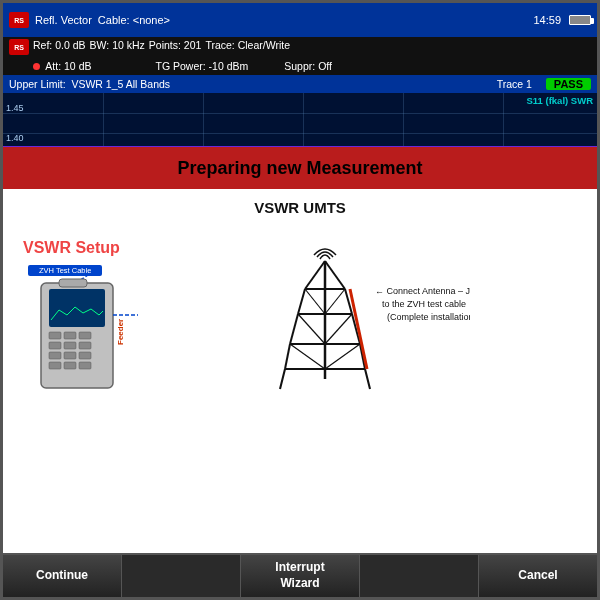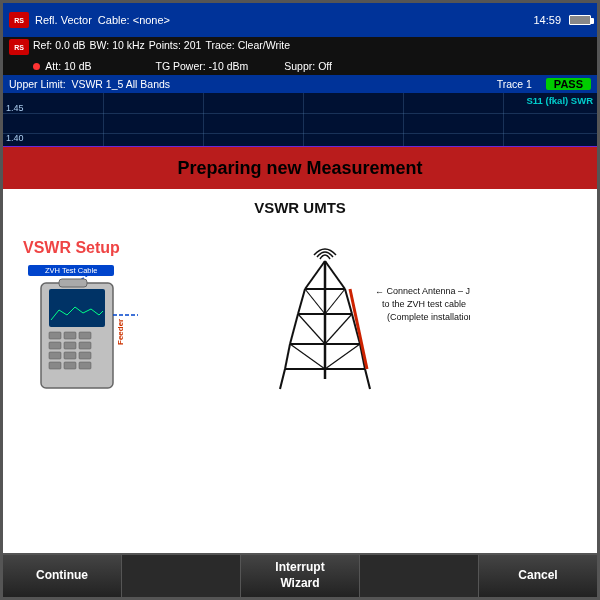--- a/index.html
+++ b/index.html
@@ -222,21 +222,21 @@
       width: 120px;
       height: 140px;
     }
     .cable-label-box {
       position: absolute;
       top: 0;
       left: 5px;
       background: #0044cc;
       color: white;
       font-size: 7.5px;
-      padding: 1px 17px;
+      padding: 1px 11px;
       border-radius: 2px;
       white-space: nowrap;
     }
 
     
     .tower-section {
       flex: 1;
       display: flex;
       flex-direction: column;
       align-items: center;

